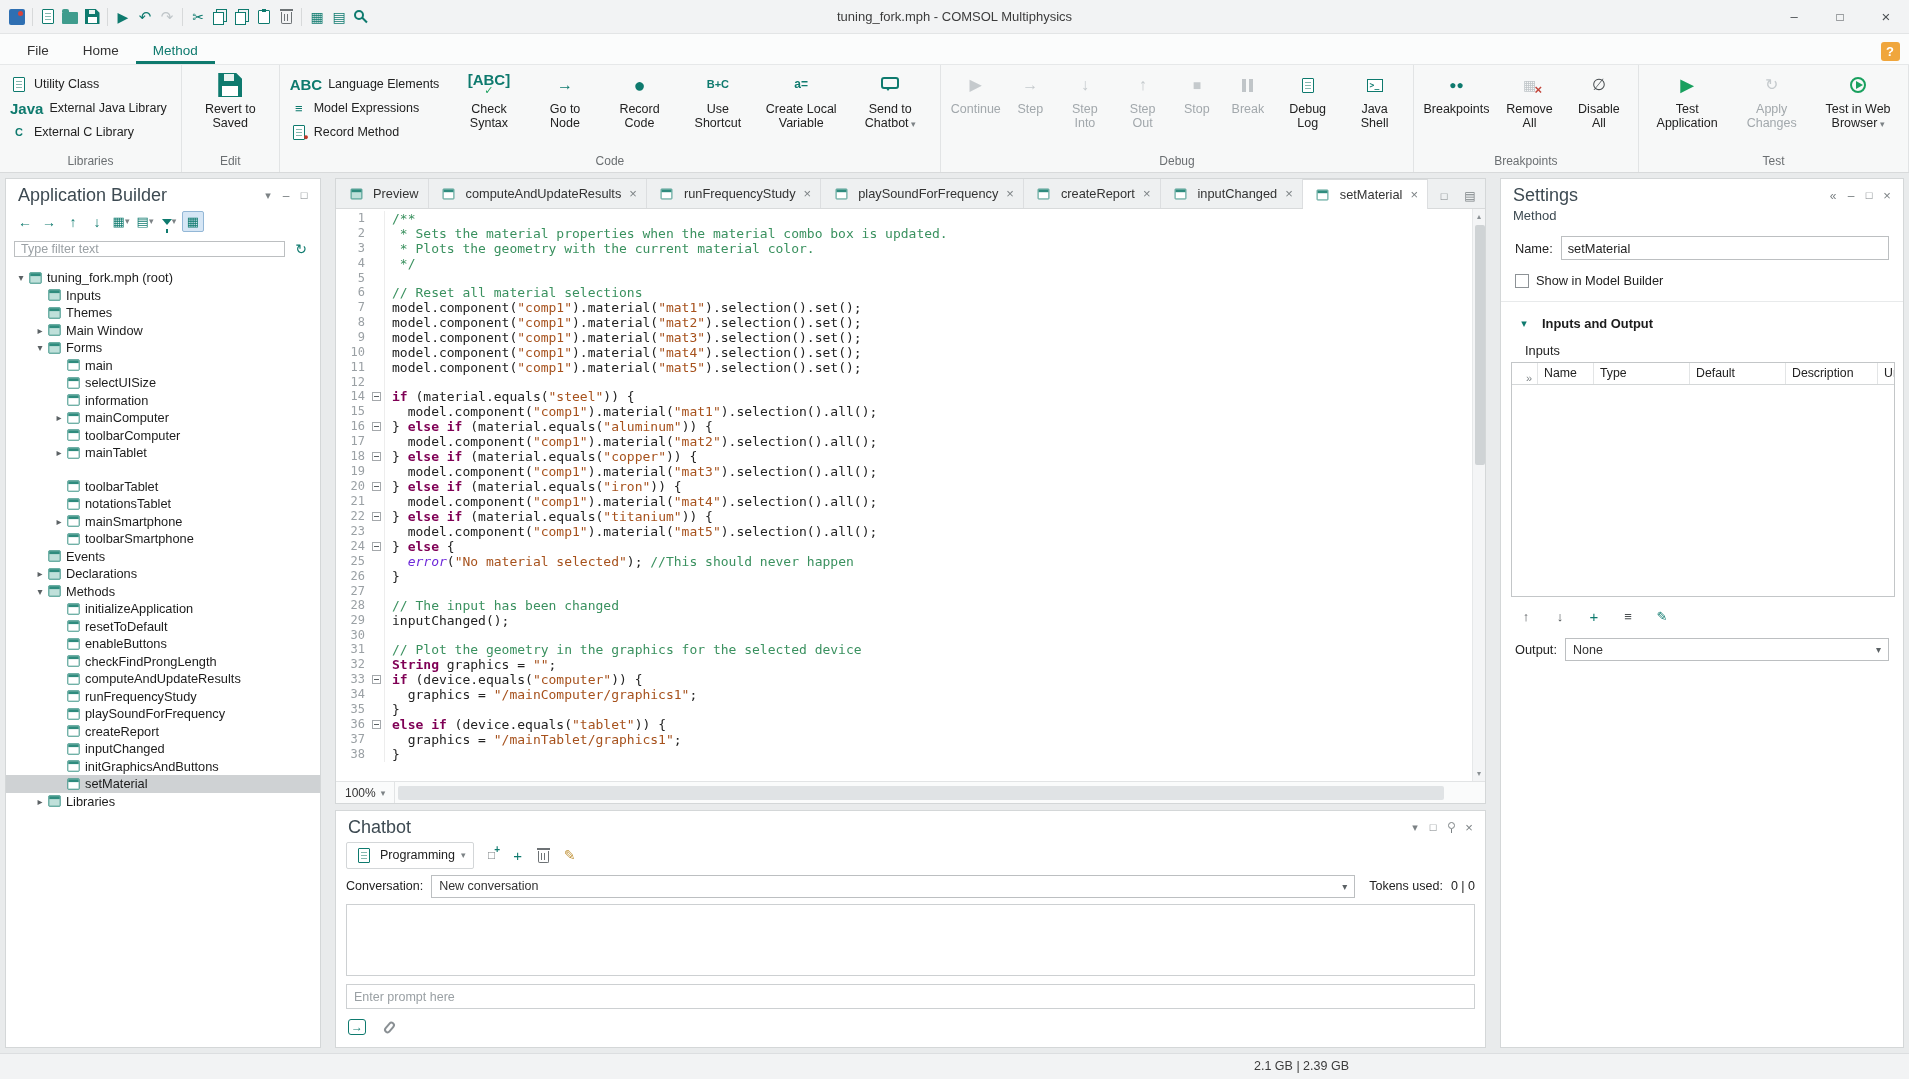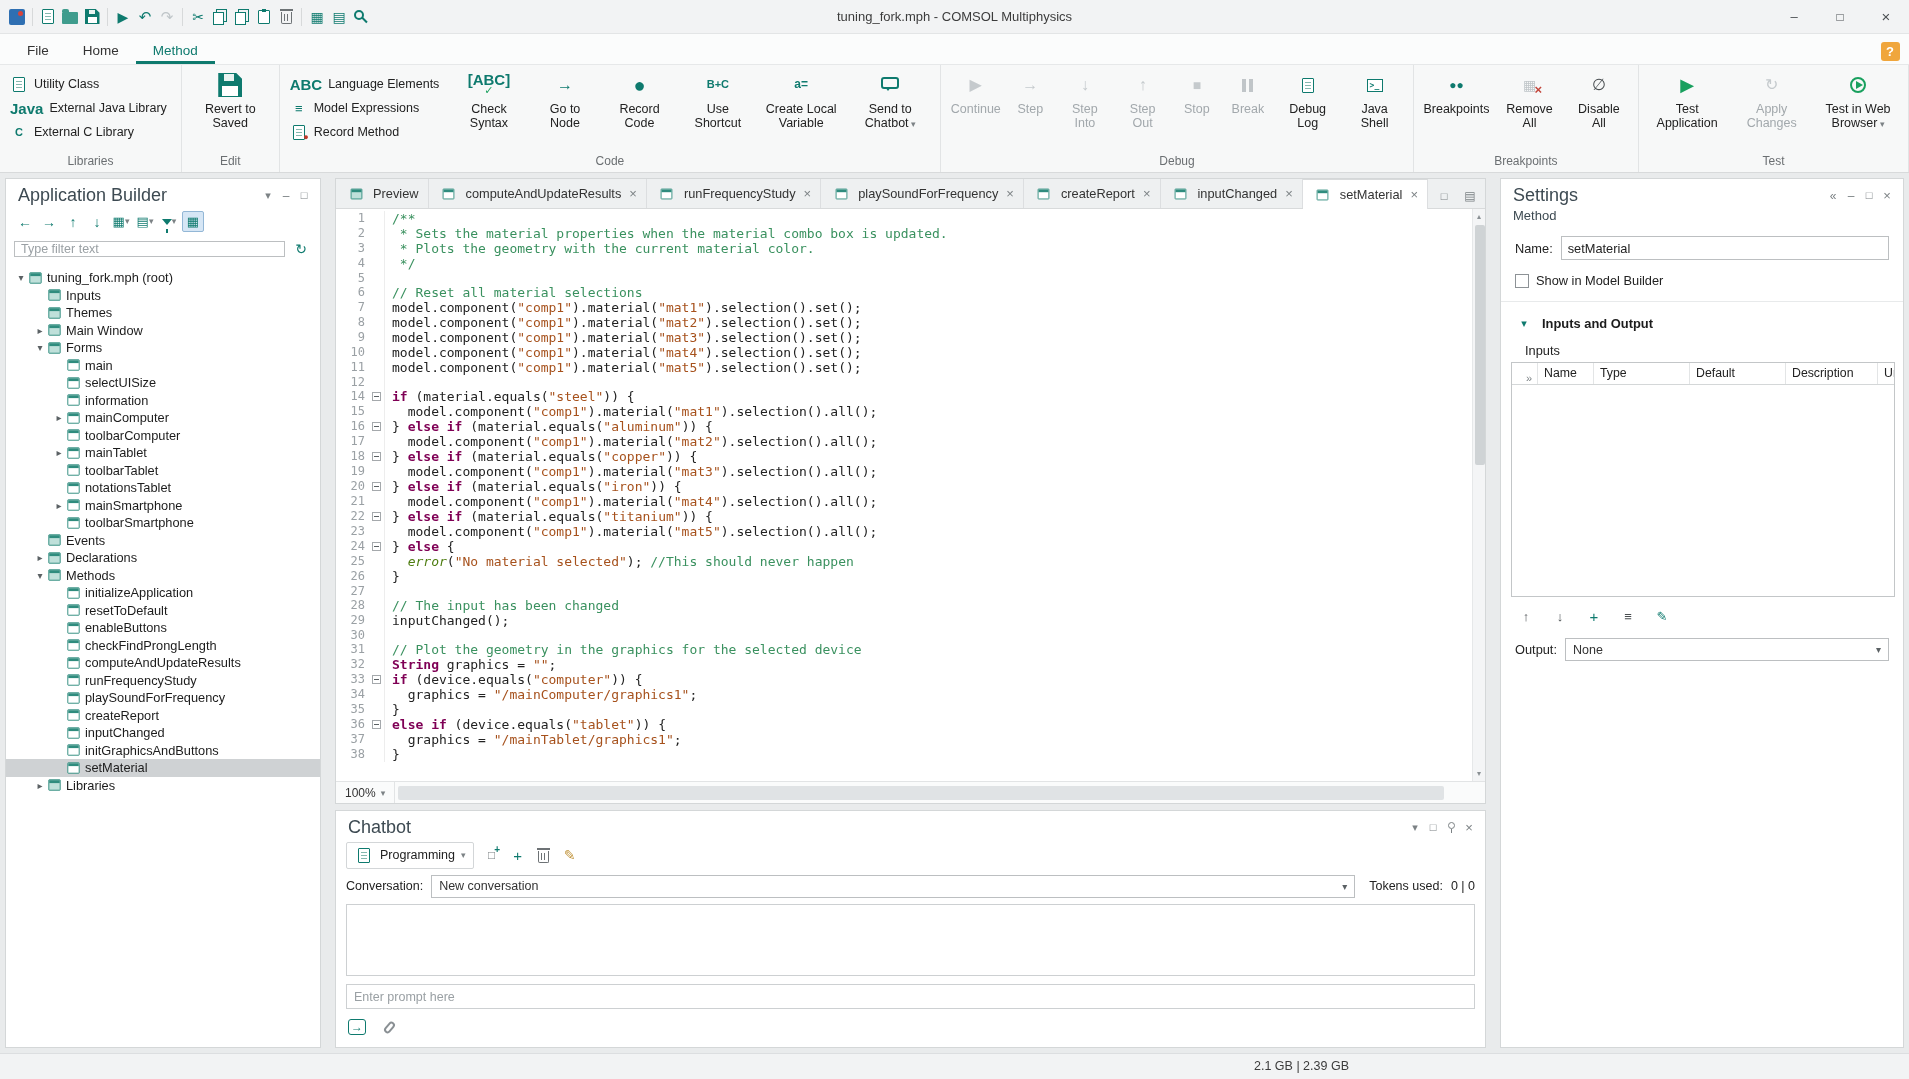--- a/index.html
+++ b/index.html
@@ -115,21 +115,21 @@
 .tabbar-right{position:absolute;right:4px;top:5px;display:flex;gap:4px}
 .codearea{flex:1;overflow:hidden;position:relative;background:#fff;padding-top:2px}
 .crow{display:flex;line-height:15.8px;font:13px "DejaVu Sans Mono",monospace;white-space:pre}
 .lnum{width:34px;text-align:right;color:#9aa0a4;flex:none;padding-right:5px;font-size:12px}
 .lfold{width:15px;flex:none;position:relative;border-right:1px solid #ededed;margin-right:7px}
 .fm{position:absolute;left:2px;top:3px;width:9px;height:9px;border:1px solid #a5a9ac;background:#fff;display:block}
 .fm::after{content:"";position:absolute;left:1px;right:1px;top:3px;border-top:1px solid #5b6164}
 .kw{color:#7f0055;font-weight:bold}
 .st{color:#a6511c}
 .cm{color:#3a915f}
-.bi{color:#4d7c0f;font-style:italic}
+.bi{color:#6d28d9;font-style:italic}
 .vscroll{position:absolute;top:0;right:0;bottom:0;width:13px;background:#f4f5f6;border-left:1px solid #e6e8e9;display:flex;flex-direction:column;align-items:center;justify-content:space-between;font-size:8px;color:#8a9094;padding:3px 0}
 .vscroll::before{content:"▴"}
 .vscroll::after{content:"▾"}
 .vthumb{position:absolute;top:16px;left:1.5px;width:10px;height:42%;background:#cfd3d5;border-radius:2px}
 .ebottom{height:22px;border-top:1px solid #e2e4e5;display:flex;align-items:center;background:#fafbfb;flex:none}
 .zoombtn{display:flex;align-items:center;gap:5px;padding:0 9px;height:100%;border-right:1px solid #e2e4e5;font-size:12px;color:#333}
 .dd-caret{font-size:9px;color:#7c8285}
 .hscroll{flex:1;height:100%;position:relative}
 .hthumb{position:absolute;left:3px;top:4px;height:14px;width:96%;background:#e0e3e5;border-radius:2px}
 
@@ -598,21 +598,21 @@
           <div class="trow" style="padding-left: 46px;">
             <span class="tchev"></span>
             <i class="ni"></i>
             <span class="tlabel">toolbarComputer</span>
           </div>
           <div class="trow" style="padding-left: 46px;">
             <span class="tchev">▸</span>
             <i class="ni"></i>
             <span class="tlabel">mainTablet</span>
           </div>
-          <div class="trow" style="padding-left: 46px;">
+          <div class="trow" style="padding-left: 46px; margin-top: 16px;">
             <span class="tchev"></span>
             <i class="ni"></i>
             <span class="tlabel">toolbarTablet</span>
           </div>
           <div class="trow" style="padding-left: 46px;">
             <span class="tchev"></span>
             <i class="ni"></i>
             <span class="tlabel">notationsTablet</span>
           </div>
           <div class="trow" style="padding-left: 46px;">

